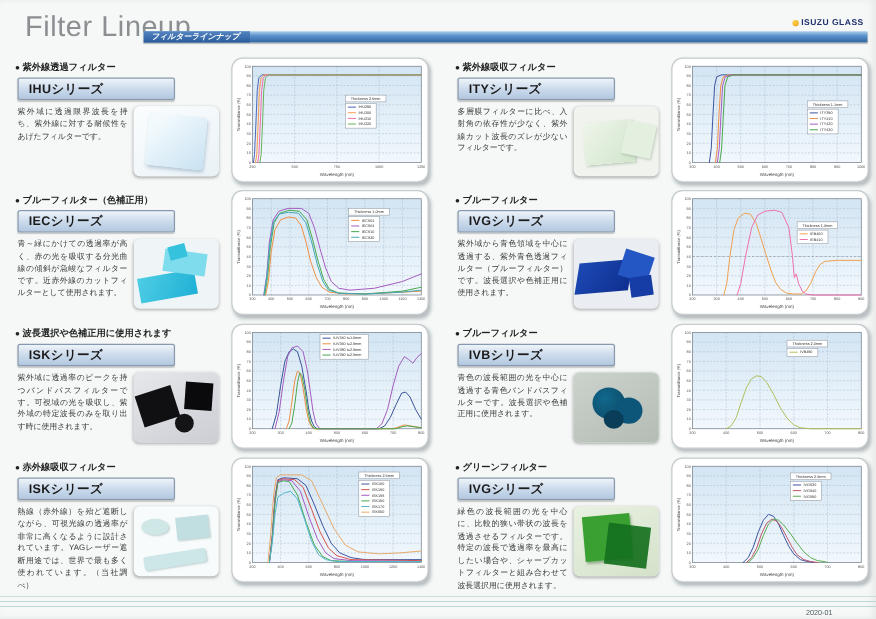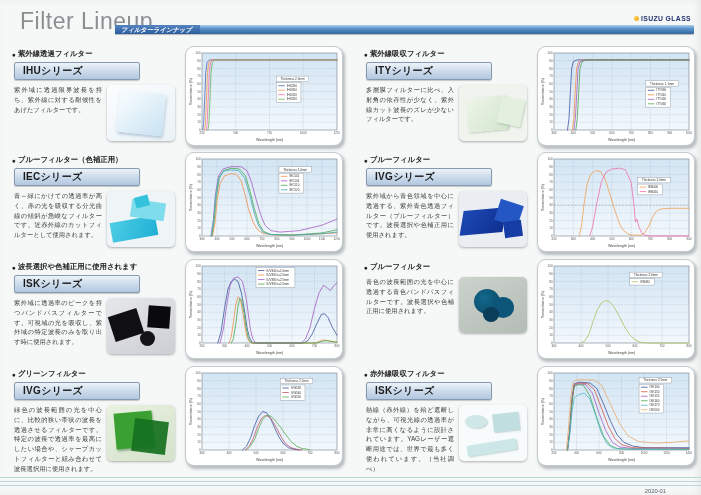--- a/index.html
+++ b/index.html
@@ -489,20 +489,23 @@
           </svg>
     </div>
   </section>
 
   <section class="cell">
     <div class="info">
       <div class="category">
         <span class="bullet">●</span>
         <span class="cat-text">ブルーフィルター</span>
       </div>
+      <div class="series-box">
+        <span class="series-name">IVBシリーズ</span>
+      </div>
       <div class="body">
         <p class="desc">青色の波長範囲の光を中心に透過する青色バンドパスフィルターです。波長選択や色補正用に使用されます。</p>
         <div class="photo photo-ivb">
               <i class="s1"></i>
               <i class="s2"></i>
               <i class="s3"></i>
             </div>
       </div>
     </div>
     <div class="chart-card">
@@ -546,96 +549,20 @@
             <text x="148" y="84.2" font-size="3" text-anchor="middle" fill="#555">800</text>
             <rect x="13" y="3" width="135" height="77" fill="none" stroke="#6b7682" stroke-width="0.55"></rect>
             <text x="80.5" y="90.8" font-size="3.6" text-anchor="middle" fill="#444">Wavelength (nm)</text>
             <text x="3.2" y="41.5" font-size="3.3" text-anchor="middle" fill="#444" transform="rotate(-90 3.2 41.5)">Transmittance (%)</text>
             <polyline points="40.0,80.0 44.0,77.7 48.1,70.8 52.1,58.4 56.2,46.9 60.3,40.0 64.3,37.6 68.3,38.4 72.4,43.0 77.8,52.3 83.2,63.1 88.6,71.5 94.0,76.9 99.4,79.2 107.5,80.0 148.0,80.0" fill="none" stroke="#aebf5e" stroke-width="0.8" stroke-linejoin="round" stroke-linecap="round"></polyline>
             <rect x="88.60000000000001" y="9.16" width="32.519999999999996" height="5.4" fill="#fff" stroke="#878f98" stroke-width="0.4"></rect>
             <text x="104.86000000000001" y="12.96" font-size="3.05" text-anchor="middle" fill="#333">Thickness  2.0mm</text>
             <rect x="88.60000000000001" y="15.76" width="24.68" height="6.3" fill="#fff" stroke="#878f98" stroke-width="0.4"></rect>
             <line x1="90.60000000000001" y1="18.759999999999998" x2="97.10000000000001" y2="18.759999999999998" stroke="#aebf5e" stroke-width="0.8"></line>
             <text x="99.10000000000001" y="19.81" font-size="3" fill="#333">IVB490</text>
-          </svg>
-    </div>
-  </section>
-
-  <section class="cell">
-    <div class="info">
-      <div class="category">
-        <span class="bullet">●</span>
-        <span class="cat-text">グリーンフィルター</span>
-      </div>
-      <div class="series-box">
-        <span class="series-name">IVGシリーズ</span>
-      </div>
-      <div class="body">
-        <p class="desc">緑色の波長範囲の光を中心に、比較的狭い帯状の波長を透過させるフィルターです。特定の波長で透過率を最高にしたい場合や、シャープカットフィルターと組み合わせて波長選択用に使用されます。</p>
-        <div class="photo photo-ivg">
-              <i class="s1"></i>
-              <i class="s2"></i>
-              <i class="s3"></i>
-            </div>
-      </div>
-    </div>
-    <div class="chart-card">
-      <svg viewBox="0 0 151 92">
-            <defs>
-              <linearGradient id="g-ivg" x1="0" y1="0" x2="0" y2="1">
-                <stop offset="0%" stop-color="#d3e5f3"></stop>
-                <stop offset="100%" stop-color="#f2f8fd"></stop>
-              </linearGradient>
-            </defs>
-            <rect x="13" y="3" width="135" height="77" fill="url(#g-ivg)"></rect>
-            <text x="11.6" y="81.1" font-size="3" text-anchor="end" fill="#555">0</text>
-            <line x1="13" y1="72.3" x2="148" y2="72.3" stroke="#9fb4c6" stroke-width="0.35" stroke-dasharray="1.6 1.2"></line>
-            <text x="11.6" y="73.39999999999999" font-size="3" text-anchor="end" fill="#555">10</text>
-            <line x1="13" y1="64.6" x2="148" y2="64.6" stroke="#9fb4c6" stroke-width="0.35" stroke-dasharray="1.6 1.2"></line>
-            <text x="11.6" y="65.69999999999999" font-size="3" text-anchor="end" fill="#555">20</text>
-            <line x1="13" y1="56.9" x2="148" y2="56.9" stroke="#9fb4c6" stroke-width="0.35" stroke-dasharray="1.6 1.2"></line>
-            <text x="11.6" y="58" font-size="3" text-anchor="end" fill="#555">30</text>
-            <line x1="13" y1="49.199999999999996" x2="148" y2="49.199999999999996" stroke="#9fb4c6" stroke-width="0.35" stroke-dasharray="1.6 1.2"></line>
-            <text x="11.6" y="50.3" font-size="3" text-anchor="end" fill="#555">40</text>
-            <line x1="13" y1="41.5" x2="148" y2="41.5" stroke="#9fb4c6" stroke-width="0.35" stroke-dasharray="1.6 1.2"></line>
-            <text x="11.6" y="42.6" font-size="3" text-anchor="end" fill="#555">50</text>
-            <line x1="13" y1="33.8" x2="148" y2="33.8" stroke="#9fb4c6" stroke-width="0.35" stroke-dasharray="1.6 1.2"></line>
-            <text x="11.6" y="34.9" font-size="3" text-anchor="end" fill="#555">60</text>
-            <line x1="13" y1="26.100000000000005" x2="148" y2="26.100000000000005" stroke="#9fb4c6" stroke-width="0.35" stroke-dasharray="1.6 1.2"></line>
-            <text x="11.6" y="27.200000000000006" font-size="3" text-anchor="end" fill="#555">70</text>
-            <line x1="13" y1="18.4" x2="148" y2="18.4" stroke="#9fb4c6" stroke-width="0.35" stroke-dasharray="1.6 1.2"></line>
-            <text x="11.6" y="19.5" font-size="3" text-anchor="end" fill="#555">80</text>
-            <line x1="13" y1="10.7" x2="148" y2="10.7" stroke="#9fb4c6" stroke-width="0.35" stroke-dasharray="1.6 1.2"></line>
-            <text x="11.6" y="11.799999999999999" font-size="3" text-anchor="end" fill="#555">90</text>
-            <text x="11.6" y="4.1" font-size="3" text-anchor="end" fill="#555">100</text>
-            <text x="13" y="84.2" font-size="3" text-anchor="middle" fill="#555">300</text>
-            <line x1="40" y1="3" x2="40" y2="80" stroke="#9fb4c6" stroke-width="0.35" stroke-dasharray="1.6 1.2"></line>
-            <text x="40" y="84.2" font-size="3" text-anchor="middle" fill="#555">400</text>
-            <line x1="67" y1="3" x2="67" y2="80" stroke="#9fb4c6" stroke-width="0.35" stroke-dasharray="1.6 1.2"></line>
-            <text x="67" y="84.2" font-size="3" text-anchor="middle" fill="#555">500</text>
-            <line x1="94" y1="3" x2="94" y2="80" stroke="#9fb4c6" stroke-width="0.35" stroke-dasharray="1.6 1.2"></line>
-            <text x="94" y="84.2" font-size="3" text-anchor="middle" fill="#555">600</text>
-            <line x1="121" y1="3" x2="121" y2="80" stroke="#9fb4c6" stroke-width="0.35" stroke-dasharray="1.6 1.2"></line>
-            <text x="121" y="84.2" font-size="3" text-anchor="middle" fill="#555">700</text>
-            <text x="148" y="84.2" font-size="3" text-anchor="middle" fill="#555">800</text>
-            <rect x="13" y="3" width="135" height="77" fill="none" stroke="#6b7682" stroke-width="0.55"></rect>
-            <text x="80.5" y="90.8" font-size="3.6" text-anchor="middle" fill="#444">Wavelength (nm)</text>
-            <text x="3.2" y="41.5" font-size="3.3" text-anchor="middle" fill="#444" transform="rotate(-90 3.2 41.5)">Transmittance (%)</text>
-            <polyline points="53.5,80.0 57.6,76.1 61.6,67.7 65.7,55.4 69.7,46.1 73.8,41.5 77.8,43.0 81.8,49.2 85.9,58.4 89.9,66.9 94.0,73.1 99.4,77.7 104.8,79.2 110.2,80.0" fill="none" stroke="#3c55a0" stroke-width="0.8" stroke-linejoin="round" stroke-linecap="round"></polyline>
-            <polyline points="56.2,80.0 60.3,76.1 64.3,68.5 68.3,56.9 72.4,48.4 76.4,45.4 80.5,46.9 84.5,52.3 88.6,60.0 92.6,67.7 96.7,73.8 102.1,77.7 107.5,79.2 112.9,80.0" fill="none" stroke="#c05568" stroke-width="0.8" stroke-linejoin="round" stroke-linecap="round"></polyline>
-            <polyline points="57.6,80.0 61.6,76.1 65.7,69.2 69.7,58.4 73.8,49.2 77.8,45.4 81.8,46.1 85.9,50.0 91.3,56.9 96.7,64.6 102.1,71.5 107.5,76.1 112.9,78.5 118.3,79.2 121.0,80.0" fill="none" stroke="#5aab4f" stroke-width="0.8" stroke-linejoin="round" stroke-linecap="round"></polyline>
-            <rect x="91.3" y="8.39" width="32.519999999999996" height="5.4" fill="#fff" stroke="#878f98" stroke-width="0.4"></rect>
-            <text x="107.56" y="12.190000000000001" font-size="3.05" text-anchor="middle" fill="#333">Thickness  2.5mm</text>
-            <rect x="91.3" y="14.99" width="24.68" height="15.3" fill="#fff" stroke="#878f98" stroke-width="0.4"></rect>
-            <line x1="93.3" y1="17.990000000000002" x2="99.8" y2="17.990000000000002" stroke="#3c55a0" stroke-width="0.8"></line>
-            <text x="101.8" y="19.040000000000003" font-size="3" fill="#333">IVG530</text>
-            <line x1="93.3" y1="22.490000000000002" x2="99.8" y2="22.490000000000002" stroke="#c05568" stroke-width="0.8"></line>
-            <text x="101.8" y="23.540000000000003" font-size="3" fill="#333">IVG540</text>
-            <line x1="93.3" y1="26.990000000000002" x2="99.8" y2="26.990000000000002" stroke="#5aab4f" stroke-width="0.8"></line>
-            <text x="101.8" y="28.040000000000003" font-size="3" fill="#333">IVG550</text>
           </svg>
     </div>
   </section>
 
   <section class="cell">
     <div class="info">
       <div class="category">
         <span class="bullet">●</span>
         <span class="cat-text">赤外線吸収フィルター</span>
       </div>
@@ -712,17 +639,93 @@
             <text x="108.55" y="27.27" font-size="3" fill="#333">ISK155</text>
             <line x1="100.05" y1="30.72" x2="106.55" y2="30.72" stroke="#4aa64e" stroke-width="0.8"></line>
             <text x="108.55" y="31.77" font-size="3" fill="#333">ISK160</text>
             <line x1="100.05" y1="35.22" x2="106.55" y2="35.22" stroke="#52b6cc" stroke-width="0.8"></line>
             <text x="108.55" y="36.269999999999996" font-size="3" fill="#333">ISK170</text>
             <line x1="100.05" y1="39.72" x2="106.55" y2="39.72" stroke="#e8a96a" stroke-width="0.8"></line>
             <text x="108.55" y="40.769999999999996" font-size="3" fill="#333">ISK500</text>
           </svg>
     </div>
   </section>
+
+  <section class="cell">
+    <div class="info">
+      <div class="category">
+        <span class="bullet">●</span>
+        <span class="cat-text">グリーンフィルター</span>
+      </div>
+      <div class="series-box">
+        <span class="series-name">IVGシリーズ</span>
+      </div>
+      <div class="body">
+        <p class="desc">緑色の波長範囲の光を中心に、比較的狭い帯状の波長を透過させるフィルターです。特定の波長で透過率を最高にしたい場合や、シャープカットフィルターと組み合わせて波長選択用に使用されます。</p>
+        <div class="photo photo-ivg">
+              <i class="s1"></i>
+              <i class="s2"></i>
+              <i class="s3"></i>
+            </div>
+      </div>
+    </div>
+    <div class="chart-card">
+      <svg viewBox="0 0 151 92">
+            <defs>
+              <linearGradient id="g-ivg" x1="0" y1="0" x2="0" y2="1">
+                <stop offset="0%" stop-color="#d3e5f3"></stop>
+                <stop offset="100%" stop-color="#f2f8fd"></stop>
+              </linearGradient>
+            </defs>
+            <rect x="13" y="3" width="135" height="77" fill="url(#g-ivg)"></rect>
+            <text x="11.6" y="81.1" font-size="3" text-anchor="end" fill="#555">0</text>
+            <line x1="13" y1="72.3" x2="148" y2="72.3" stroke="#9fb4c6" stroke-width="0.35" stroke-dasharray="1.6 1.2"></line>
+            <text x="11.6" y="73.39999999999999" font-size="3" text-anchor="end" fill="#555">10</text>
+            <line x1="13" y1="64.6" x2="148" y2="64.6" stroke="#9fb4c6" stroke-width="0.35" stroke-dasharray="1.6 1.2"></line>
+            <text x="11.6" y="65.69999999999999" font-size="3" text-anchor="end" fill="#555">20</text>
+            <line x1="13" y1="56.9" x2="148" y2="56.9" stroke="#9fb4c6" stroke-width="0.35" stroke-dasharray="1.6 1.2"></line>
+            <text x="11.6" y="58" font-size="3" text-anchor="end" fill="#555">30</text>
+            <line x1="13" y1="49.199999999999996" x2="148" y2="49.199999999999996" stroke="#9fb4c6" stroke-width="0.35" stroke-dasharray="1.6 1.2"></line>
+            <text x="11.6" y="50.3" font-size="3" text-anchor="end" fill="#555">40</text>
+            <line x1="13" y1="41.5" x2="148" y2="41.5" stroke="#9fb4c6" stroke-width="0.35" stroke-dasharray="1.6 1.2"></line>
+            <text x="11.6" y="42.6" font-size="3" text-anchor="end" fill="#555">50</text>
+            <line x1="13" y1="33.8" x2="148" y2="33.8" stroke="#9fb4c6" stroke-width="0.35" stroke-dasharray="1.6 1.2"></line>
+            <text x="11.6" y="34.9" font-size="3" text-anchor="end" fill="#555">60</text>
+            <line x1="13" y1="26.100000000000005" x2="148" y2="26.100000000000005" stroke="#9fb4c6" stroke-width="0.35" stroke-dasharray="1.6 1.2"></line>
+            <text x="11.6" y="27.200000000000006" font-size="3" text-anchor="end" fill="#555">70</text>
+            <line x1="13" y1="18.4" x2="148" y2="18.4" stroke="#9fb4c6" stroke-width="0.35" stroke-dasharray="1.6 1.2"></line>
+            <text x="11.6" y="19.5" font-size="3" text-anchor="end" fill="#555">80</text>
+            <line x1="13" y1="10.7" x2="148" y2="10.7" stroke="#9fb4c6" stroke-width="0.35" stroke-dasharray="1.6 1.2"></line>
+            <text x="11.6" y="11.799999999999999" font-size="3" text-anchor="end" fill="#555">90</text>
+            <text x="11.6" y="4.1" font-size="3" text-anchor="end" fill="#555">100</text>
+            <text x="13" y="84.2" font-size="3" text-anchor="middle" fill="#555">300</text>
+            <line x1="40" y1="3" x2="40" y2="80" stroke="#9fb4c6" stroke-width="0.35" stroke-dasharray="1.6 1.2"></line>
+            <text x="40" y="84.2" font-size="3" text-anchor="middle" fill="#555">400</text>
+            <line x1="67" y1="3" x2="67" y2="80" stroke="#9fb4c6" stroke-width="0.35" stroke-dasharray="1.6 1.2"></line>
+            <text x="67" y="84.2" font-size="3" text-anchor="middle" fill="#555">500</text>
+            <line x1="94" y1="3" x2="94" y2="80" stroke="#9fb4c6" stroke-width="0.35" stroke-dasharray="1.6 1.2"></line>
+            <text x="94" y="84.2" font-size="3" text-anchor="middle" fill="#555">600</text>
+            <line x1="121" y1="3" x2="121" y2="80" stroke="#9fb4c6" stroke-width="0.35" stroke-dasharray="1.6 1.2"></line>
+            <text x="121" y="84.2" font-size="3" text-anchor="middle" fill="#555">700</text>
+            <text x="148" y="84.2" font-size="3" text-anchor="middle" fill="#555">800</text>
+            <rect x="13" y="3" width="135" height="77" fill="none" stroke="#6b7682" stroke-width="0.55"></rect>
+            <text x="80.5" y="90.8" font-size="3.6" text-anchor="middle" fill="#444">Wavelength (nm)</text>
+            <text x="3.2" y="41.5" font-size="3.3" text-anchor="middle" fill="#444" transform="rotate(-90 3.2 41.5)">Transmittance (%)</text>
+            <polyline points="53.5,80.0 57.6,76.1 61.6,67.7 65.7,55.4 69.7,46.1 73.8,41.5 77.8,43.0 81.8,49.2 85.9,58.4 89.9,66.9 94.0,73.1 99.4,77.7 104.8,79.2 110.2,80.0" fill="none" stroke="#3c55a0" stroke-width="0.8" stroke-linejoin="round" stroke-linecap="round"></polyline>
+            <polyline points="56.2,80.0 60.3,76.1 64.3,68.5 68.3,56.9 72.4,48.4 76.4,45.4 80.5,46.9 84.5,52.3 88.6,60.0 92.6,67.7 96.7,73.8 102.1,77.7 107.5,79.2 112.9,80.0" fill="none" stroke="#c05568" stroke-width="0.8" stroke-linejoin="round" stroke-linecap="round"></polyline>
+            <polyline points="57.6,80.0 61.6,76.1 65.7,69.2 69.7,58.4 73.8,49.2 77.8,45.4 81.8,46.1 85.9,50.0 91.3,56.9 96.7,64.6 102.1,71.5 107.5,76.1 112.9,78.5 118.3,79.2 121.0,80.0" fill="none" stroke="#5aab4f" stroke-width="0.8" stroke-linejoin="round" stroke-linecap="round"></polyline>
+            <rect x="91.3" y="8.39" width="32.519999999999996" height="5.4" fill="#fff" stroke="#878f98" stroke-width="0.4"></rect>
+            <text x="107.56" y="12.190000000000001" font-size="3.05" text-anchor="middle" fill="#333">Thickness  2.5mm</text>
+            <rect x="91.3" y="14.99" width="24.68" height="15.3" fill="#fff" stroke="#878f98" stroke-width="0.4"></rect>
+            <line x1="93.3" y1="17.990000000000002" x2="99.8" y2="17.990000000000002" stroke="#3c55a0" stroke-width="0.8"></line>
+            <text x="101.8" y="19.040000000000003" font-size="3" fill="#333">IVG530</text>
+            <line x1="93.3" y1="22.490000000000002" x2="99.8" y2="22.490000000000002" stroke="#c05568" stroke-width="0.8"></line>
+            <text x="101.8" y="23.540000000000003" font-size="3" fill="#333">IVG540</text>
+            <line x1="93.3" y1="26.990000000000002" x2="99.8" y2="26.990000000000002" stroke="#5aab4f" stroke-width="0.8"></line>
+            <text x="101.8" y="28.040000000000003" font-size="3" fill="#333">IVG550</text>
+          </svg>
+    </div>
+  </section>
 </div>
 
   <div class="footer-lines"></div>
   <div class="page-code">2020-01</div>
 </div>
 
 </body></html>

